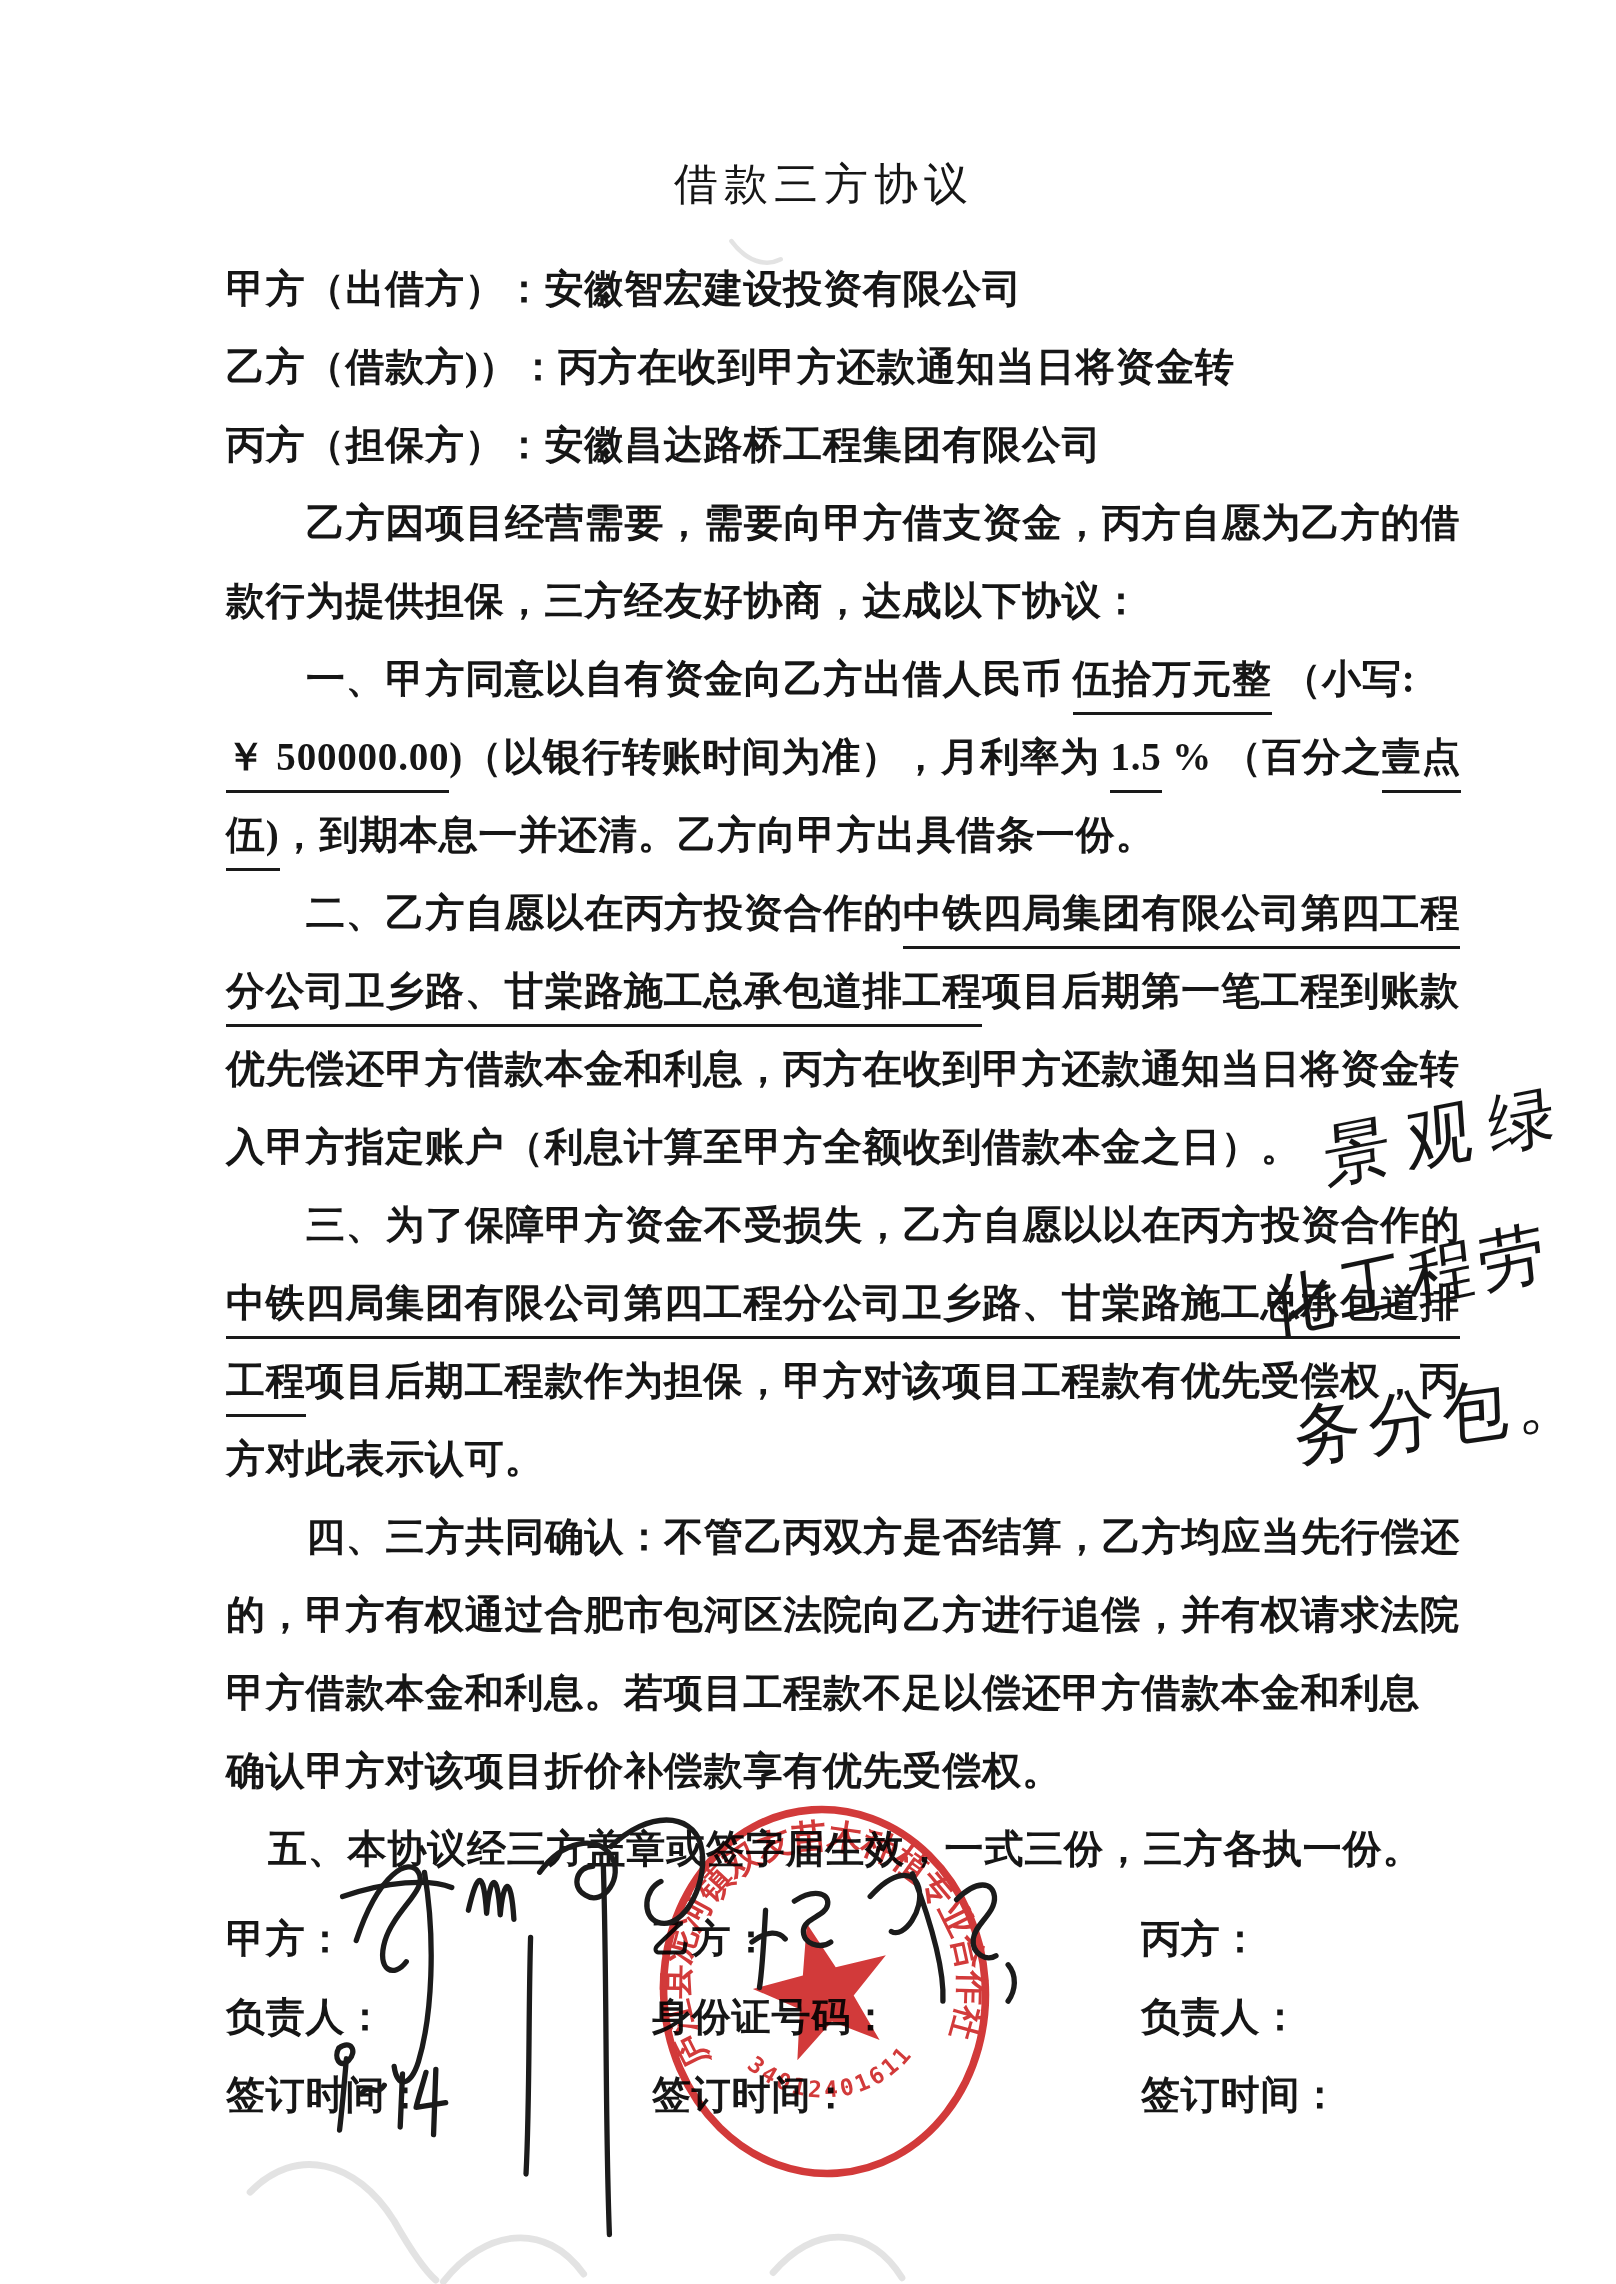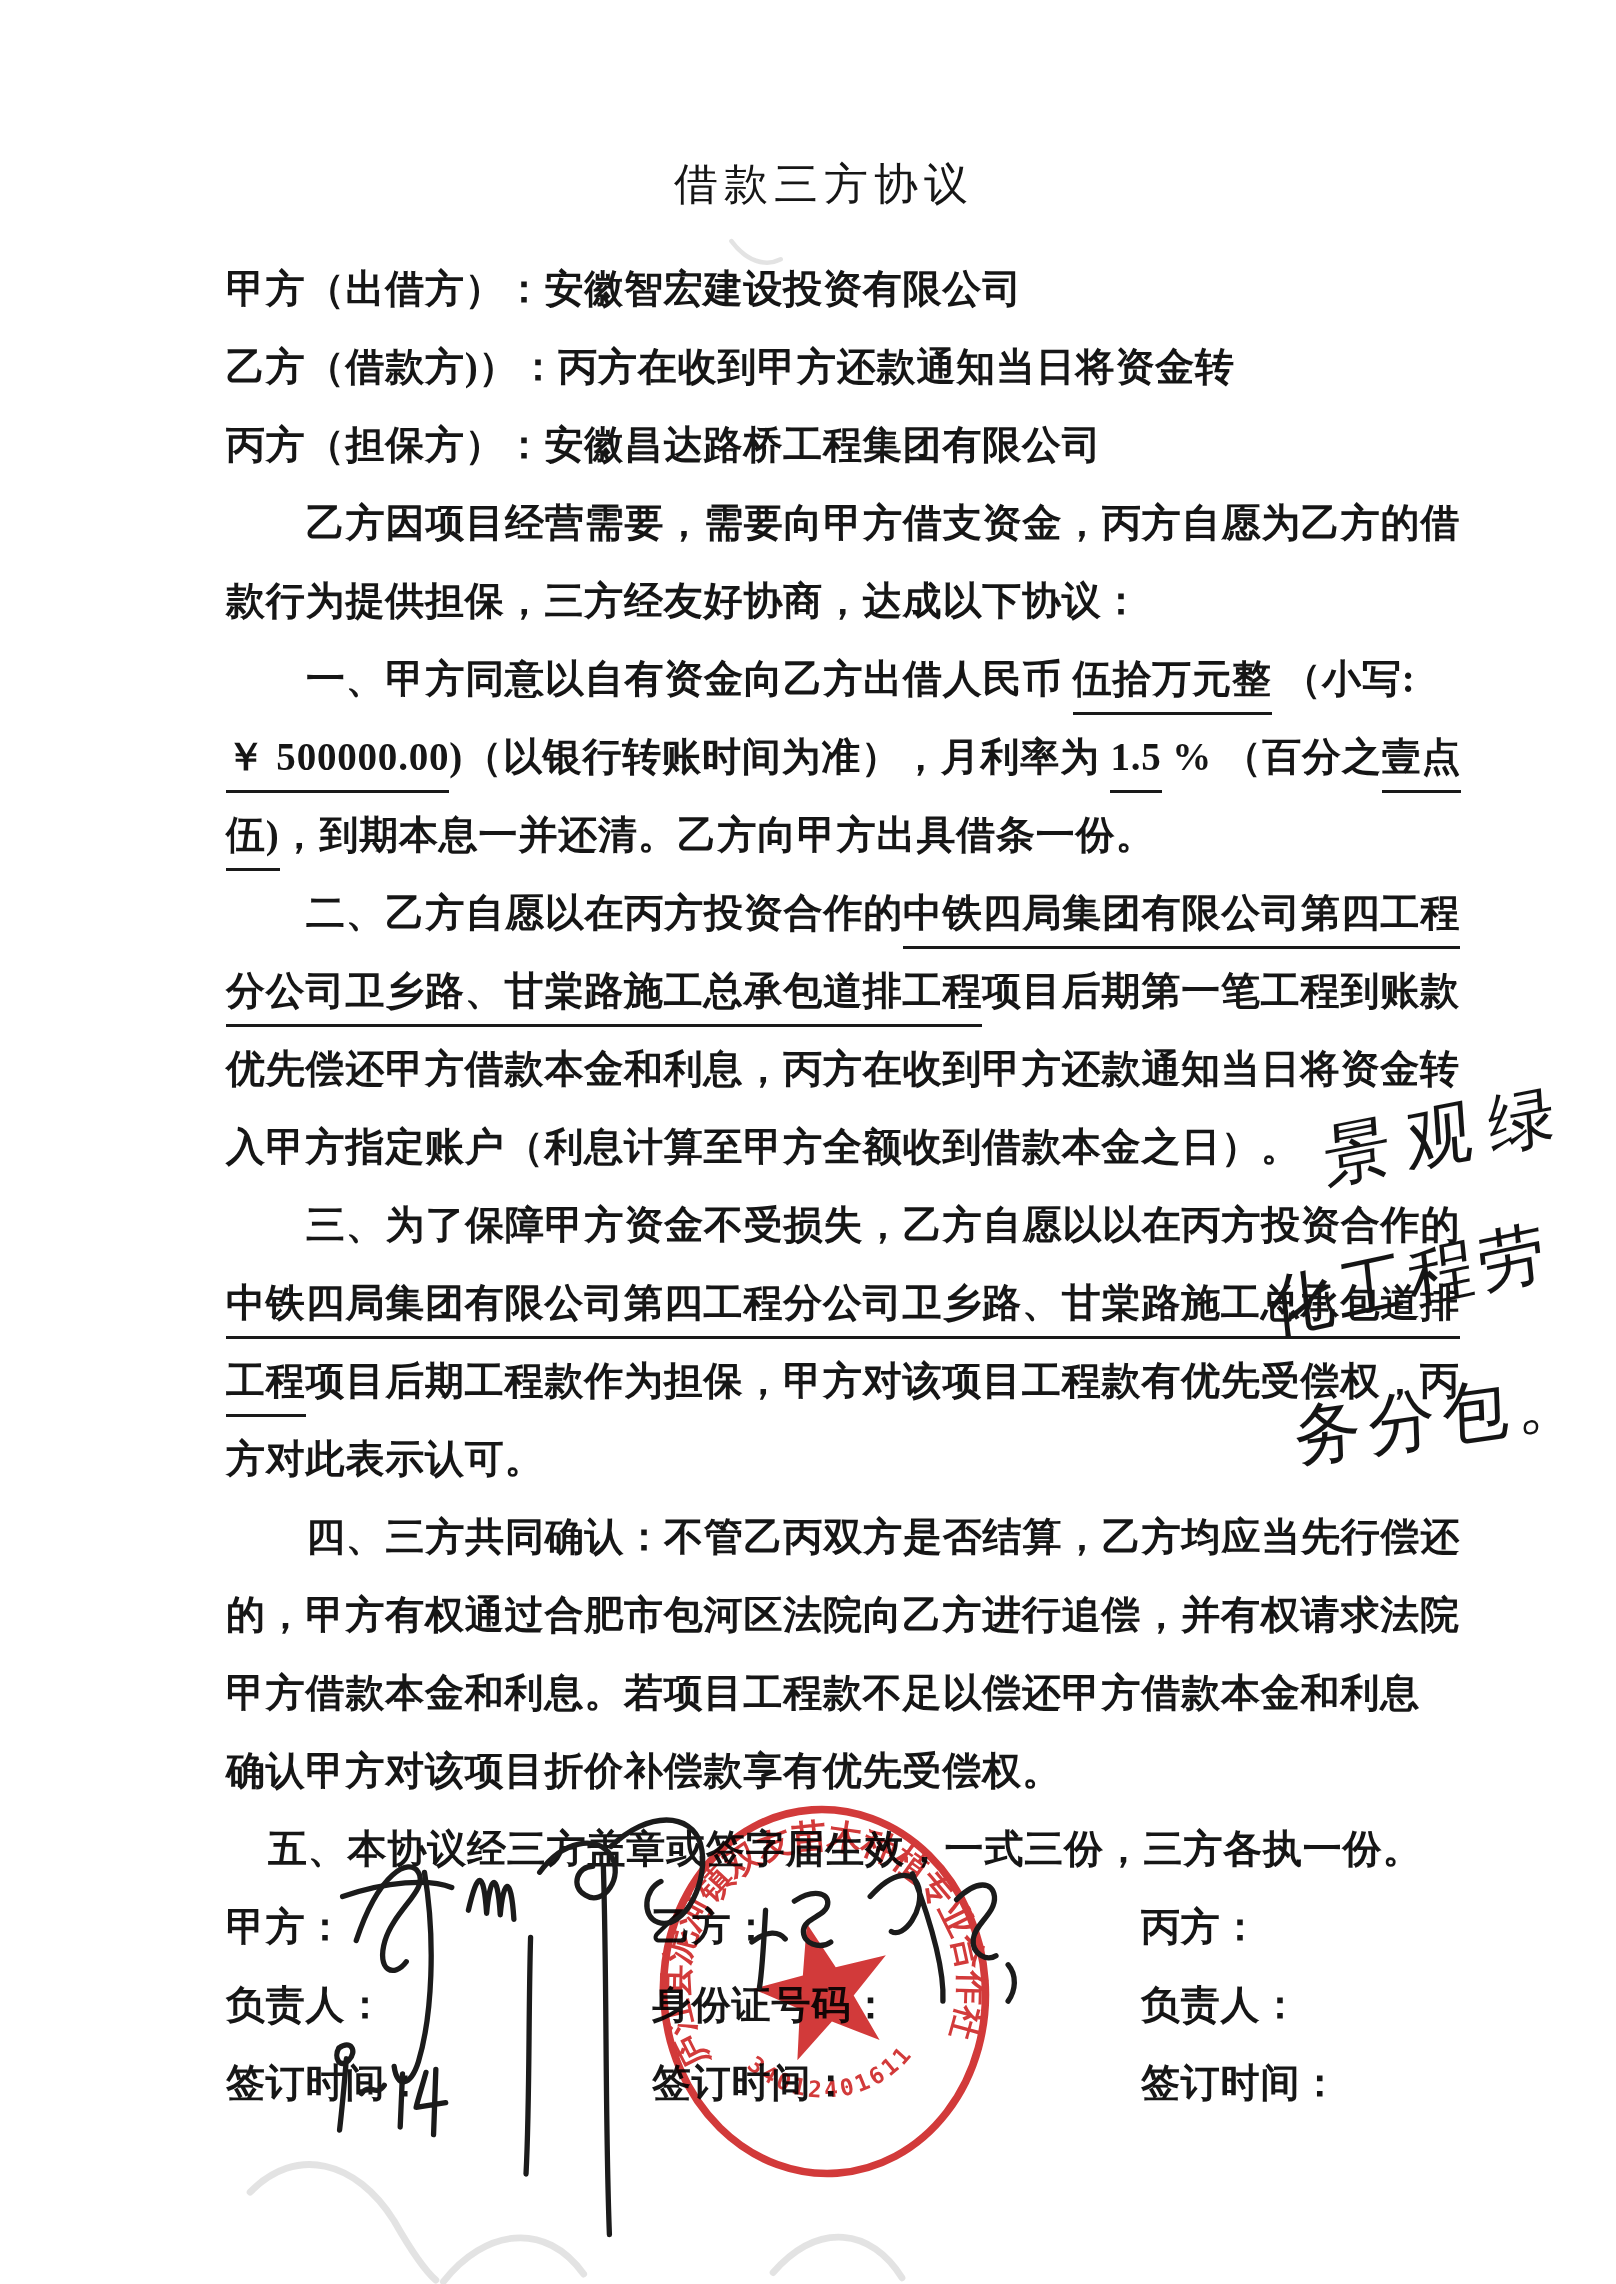--- a/index.html
+++ b/index.html
@@ -15,21 +15,21 @@
   .body-lines{
     position:absolute; top:250px; left:226px; width:1289px;
   }
   .line{
     position:relative; height:78px; line-height:78px; font-size:39px;
     font-weight:600; letter-spacing:0.8px; white-space:pre;
   }
   .indent1{ padding-left:42px; }
   .indent2{ padding-left:80px; }
   .u{ border-bottom:3.8px solid #1a1a1a; padding-bottom:12px; }
-  .sig-cell{ position:absolute; top:0; white-space:pre; }
+  .sig-cell{ position:absolute; top:12px; white-space:pre; }
   .c0{ left:0; } .c1{ left:426px; } .c2{ left:915px; }
 
   
   .seal{
     position:absolute; left:650px; top:1798px; width:349px; height:387px;
     mix-blend-mode:multiply; opacity:.93; transform:rotate(-4deg);
   }
   .seal-ring{ fill:none; stroke:var(--seal-color,#cf2b2b); stroke-width:10; }
   .seal-ring-text{ fill:var(--seal-color,#cf2b2b); font-size:45px; font-weight:700;
     font-family:"Liberation Serif","DejaVu Serif",serif; }

